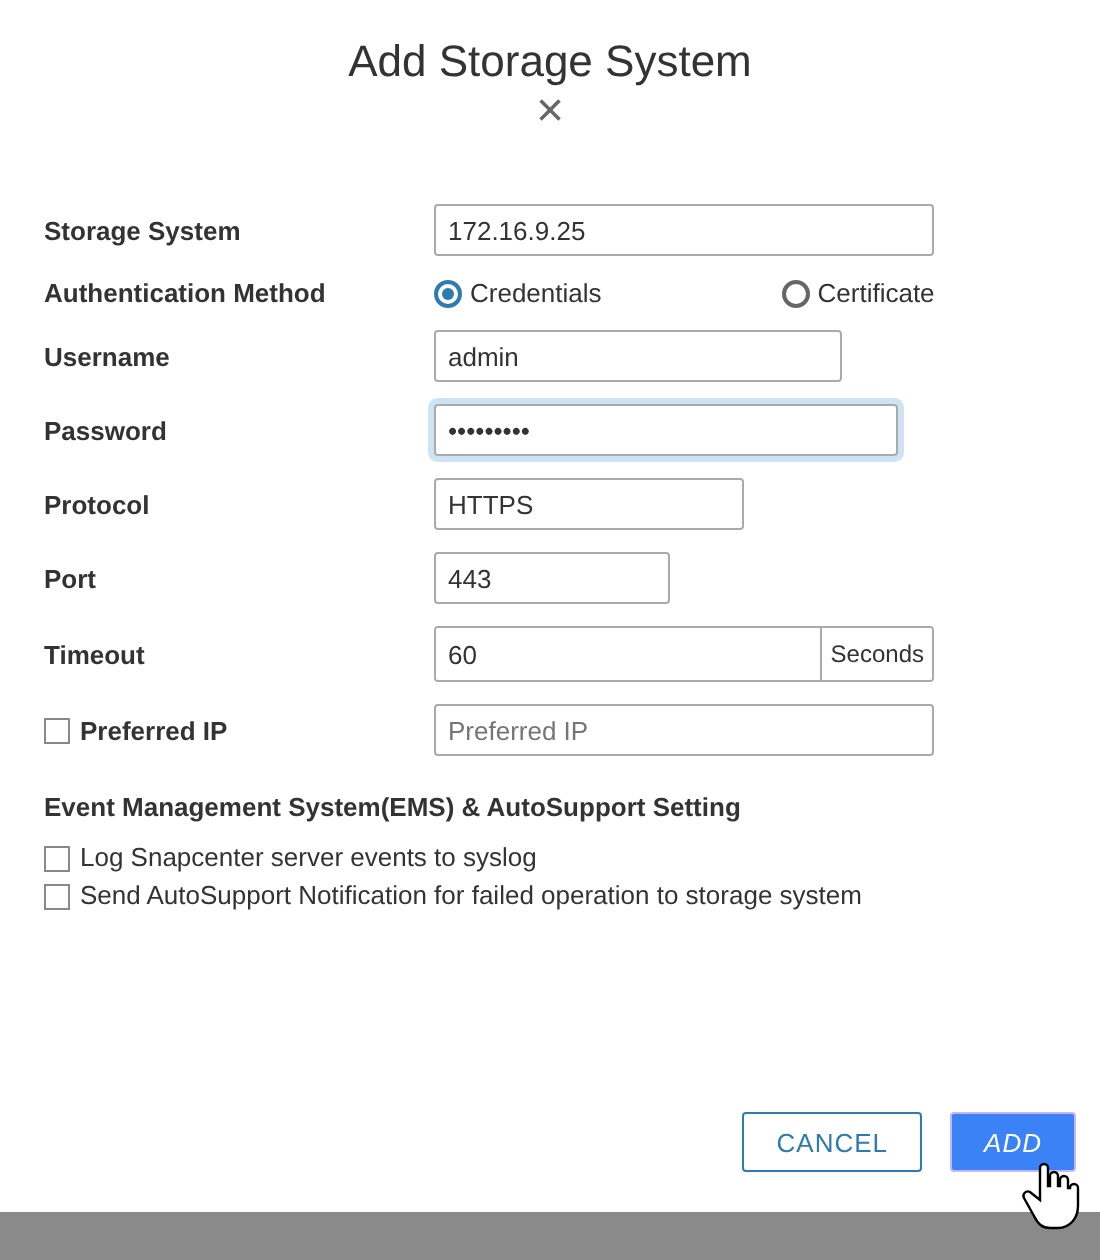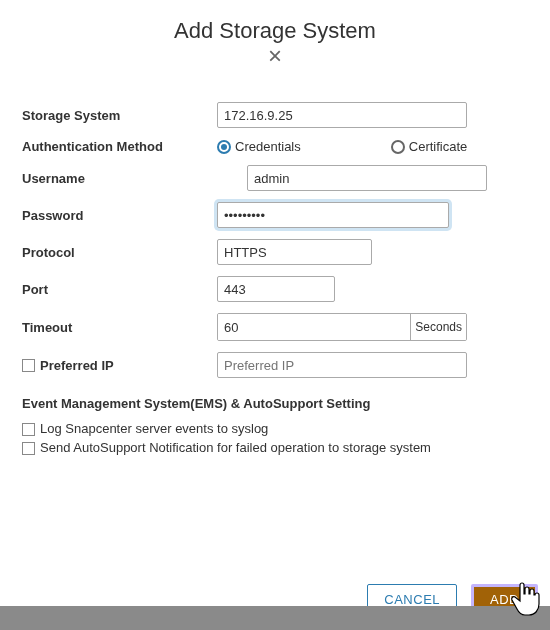--- a/index.html
+++ b/index.html
@@ -137,42 +137,43 @@
     background: #e8e8e8;
     color: #888;
   }
   .section-title {
     font-weight: bold;
     font-size: 13px;
     margin: 18px 0 10px 0;
   }
   .footer {
     position: absolute;
-    bottom: 16px;
+    bottom: 44px;
     right: 12px;
     display: flex;
     gap: 14px;
   }
   .btn {
     height: 30px;
     padding: 0 16px;
     font-size: 13px;
     border-radius: 2px;
     cursor: pointer;
     letter-spacing: 0.5px;
   }
   .btn-cancel {
     background: #fff;
     color: #2c7cb0;
     border: 1px solid #2c7cb0;
   }
   .btn-add {
-    background: #a16207;
+    background: #3b82f6;
     color: #fff;
-    border: 3px solid #c4b5fd;
+    border: 1px solid #c4b5fd;
+    font-style: italic;
   }
   .bottom-bar {
     position: absolute;
     bottom: 0;
     left: 0;
     right: 0;
     height: 24px;
     background: #8a8a8a;
   }
   .cursor-hand {
@@ -214,21 +215,21 @@
           <span class="radio-circle unchecked"></span>
           <span>Certificate</span>
         </div>
       </div>
     </div>
   </div>
 
   <div class="row">
     <div class="label">Username</div>
     <div class="field">
-      <input type="text" style="width: 240px; margin-left: 30px;" value="admin">
+      <input type="text" style="width: 204px;" value="admin">
     </div>
   </div>
 
   <div class="row">
     <div class="label">Password</div>
     <div class="field">
       <input type="text" class="focused" style="width: 232px;" value="•••••••••">
     </div>
   </div>
 

